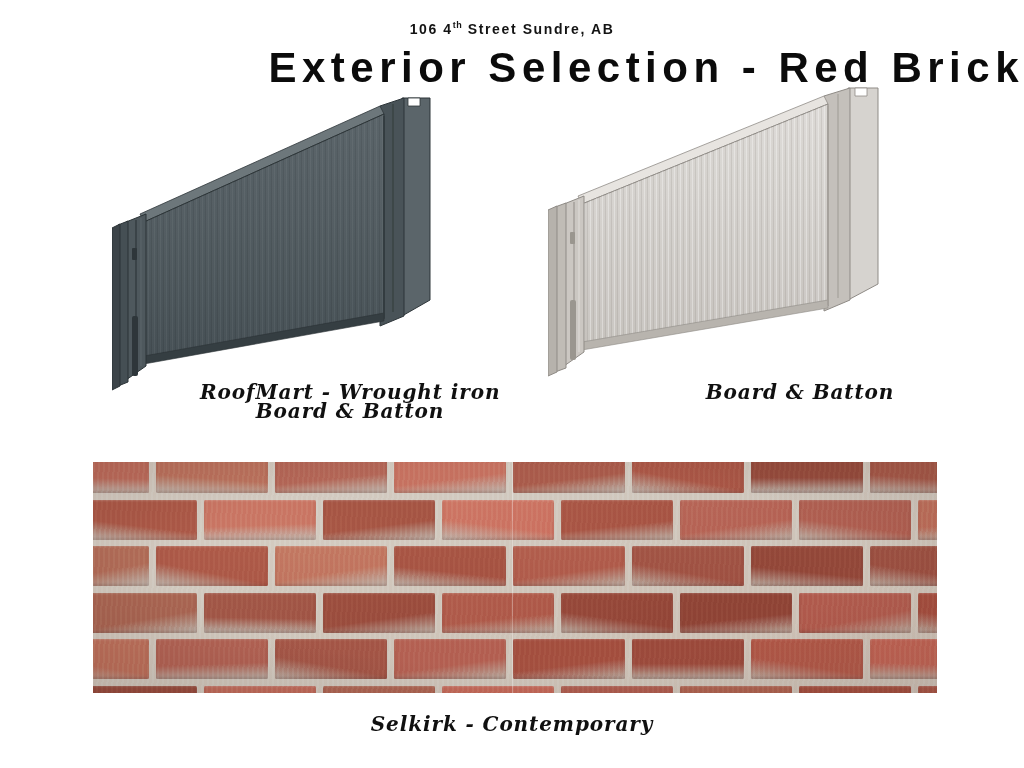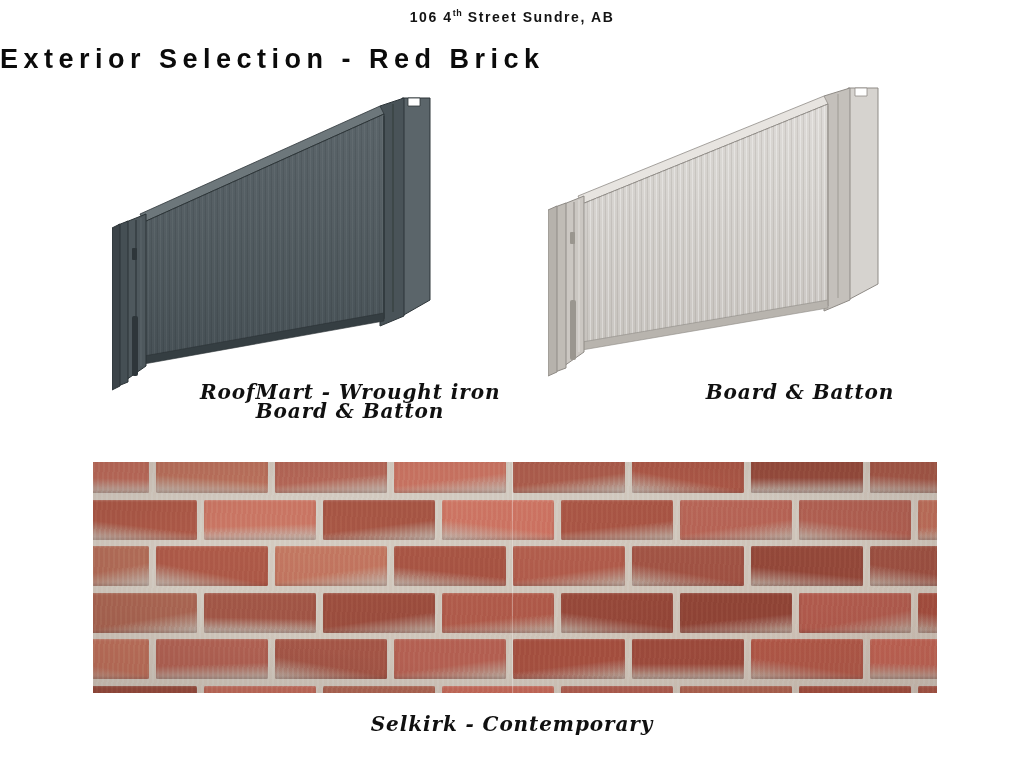--- a/index.html
+++ b/index.html
@@ -14,45 +14,45 @@
     height: 768px;
     background: #ffffff;
     overflow: hidden;
     font-family: "Liberation Sans", sans-serif;
     -webkit-font-smoothing: antialiased;
   }
 
   
   .address {
     position: absolute;
-    top: 8px;
+    top: 20px;
     left: 0;
     width: 1024px;
     text-align: center;
     font-family: "Liberation Sans", sans-serif;
     font-weight: bold;
     font-size: 14px;
     letter-spacing: 1.6px;
     color: #131313;
     white-space: nowrap;
   }
   .address sup {
     font-size: 9px;
     vertical-align: super;
     letter-spacing: 0.6px;
   }
   .page-title {
     position: absolute;
     top: 44px;
     left: 0;
     width: 1024px;
-    text-align: left;
+    text-align: right;
     font-family: "Liberation Sans", sans-serif;
     font-weight: bold;
-    font-size: 27px;
+    font-size: 42px;
     letter-spacing: 5.5px;
     color: #0b0b0b;
     white-space: nowrap;
   }
 
   
   .caption {
     position: absolute;
     text-align: center;
     font-family: "DejaVu Serif", "Liberation Serif", serif;

